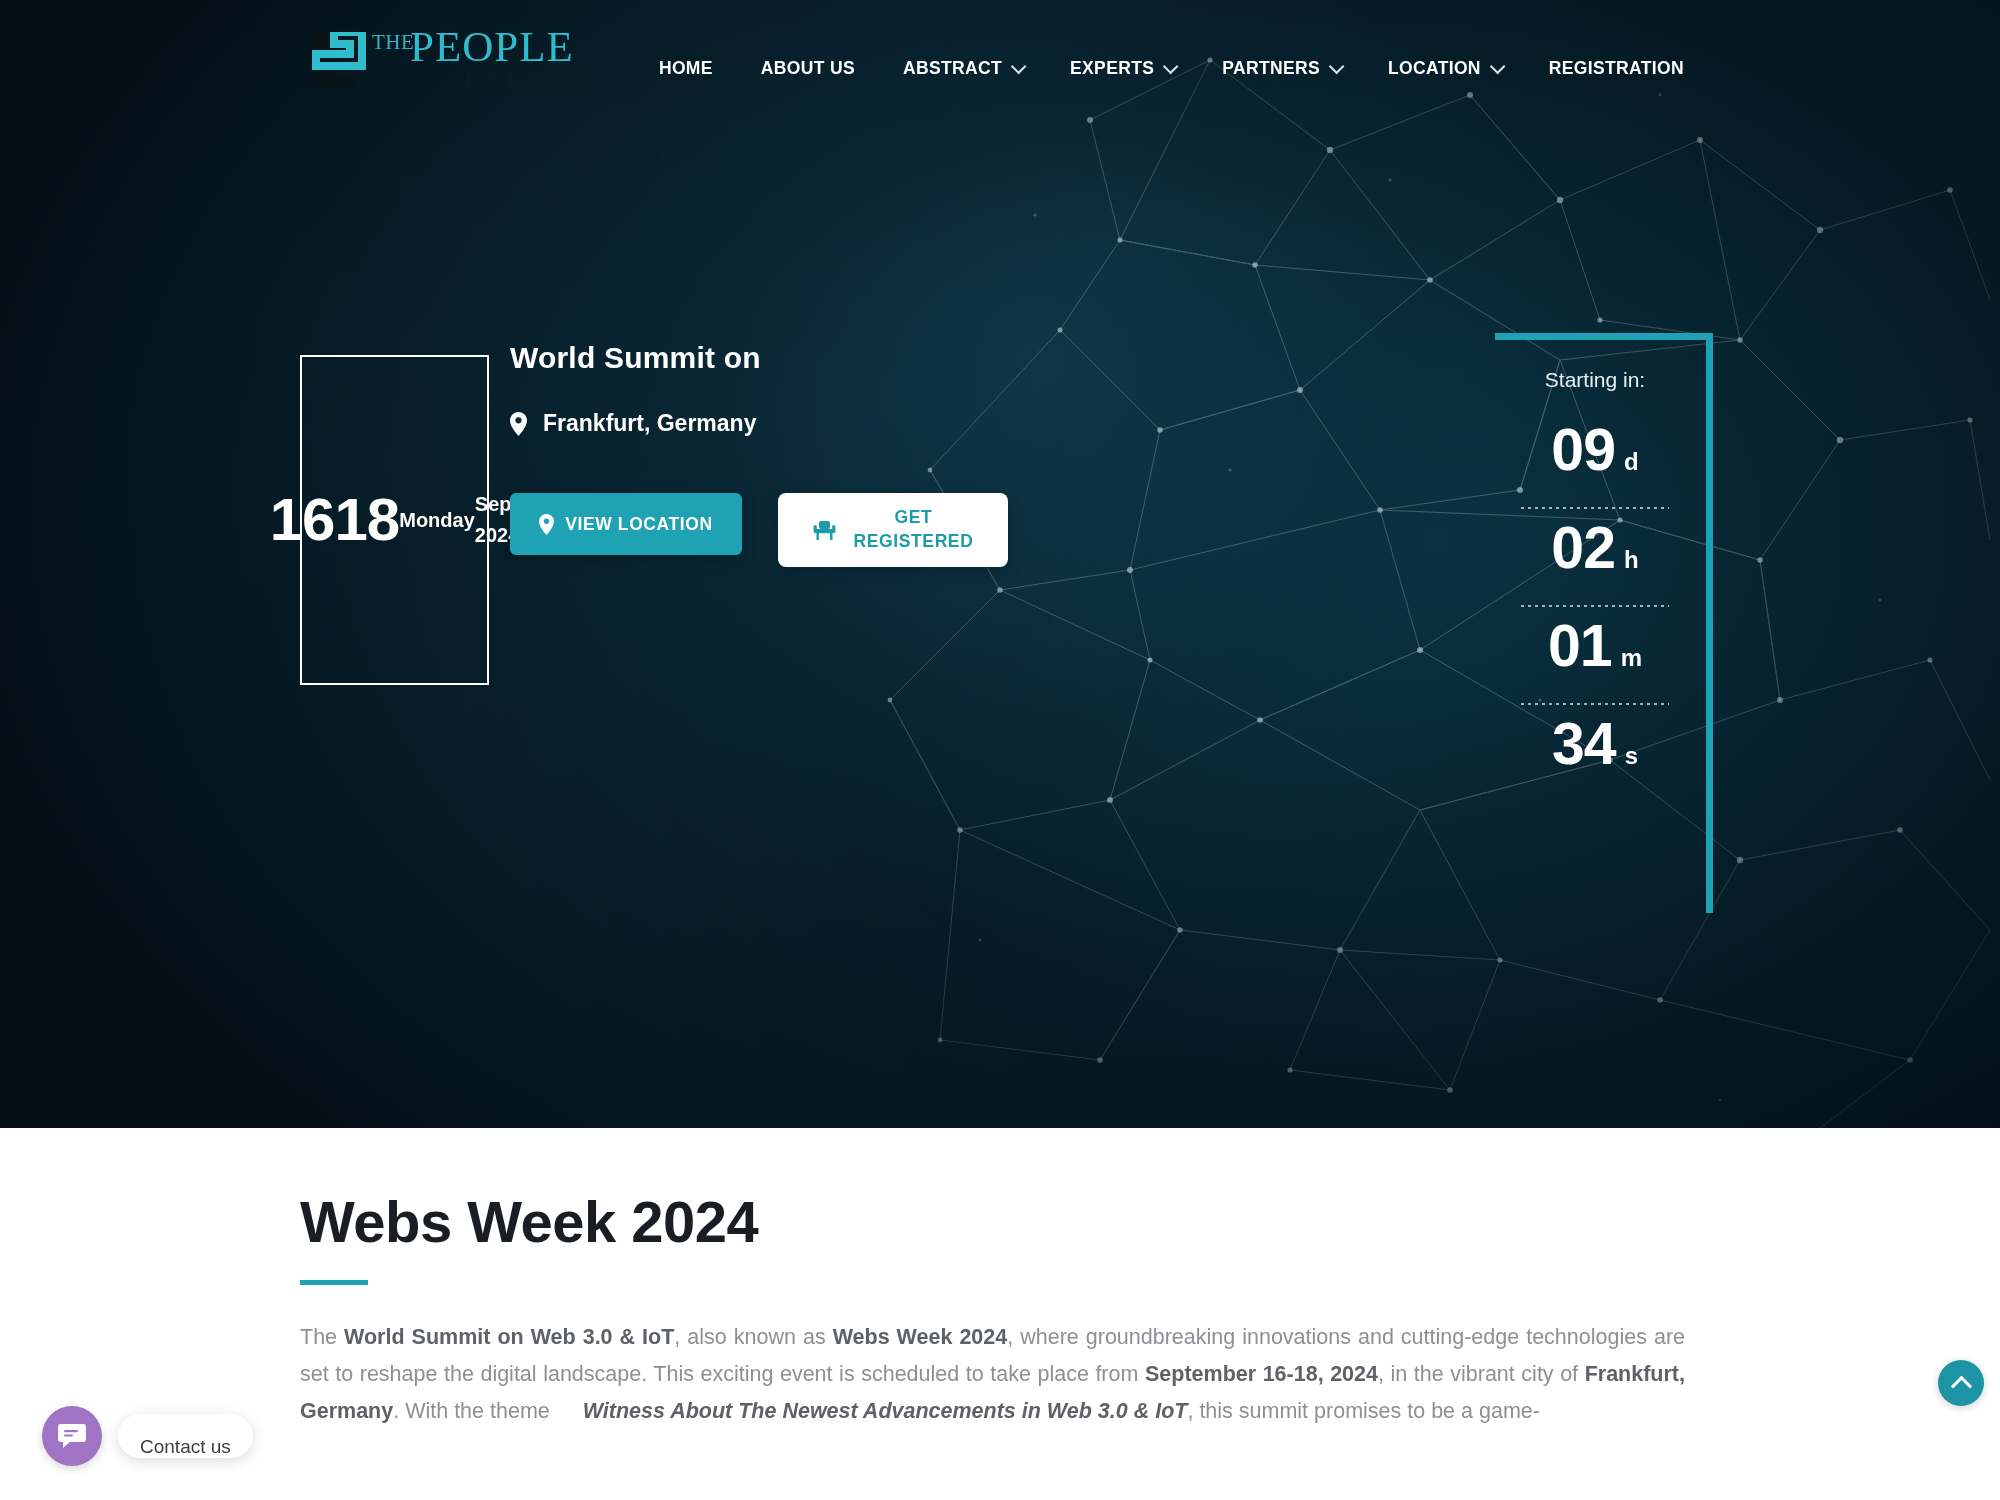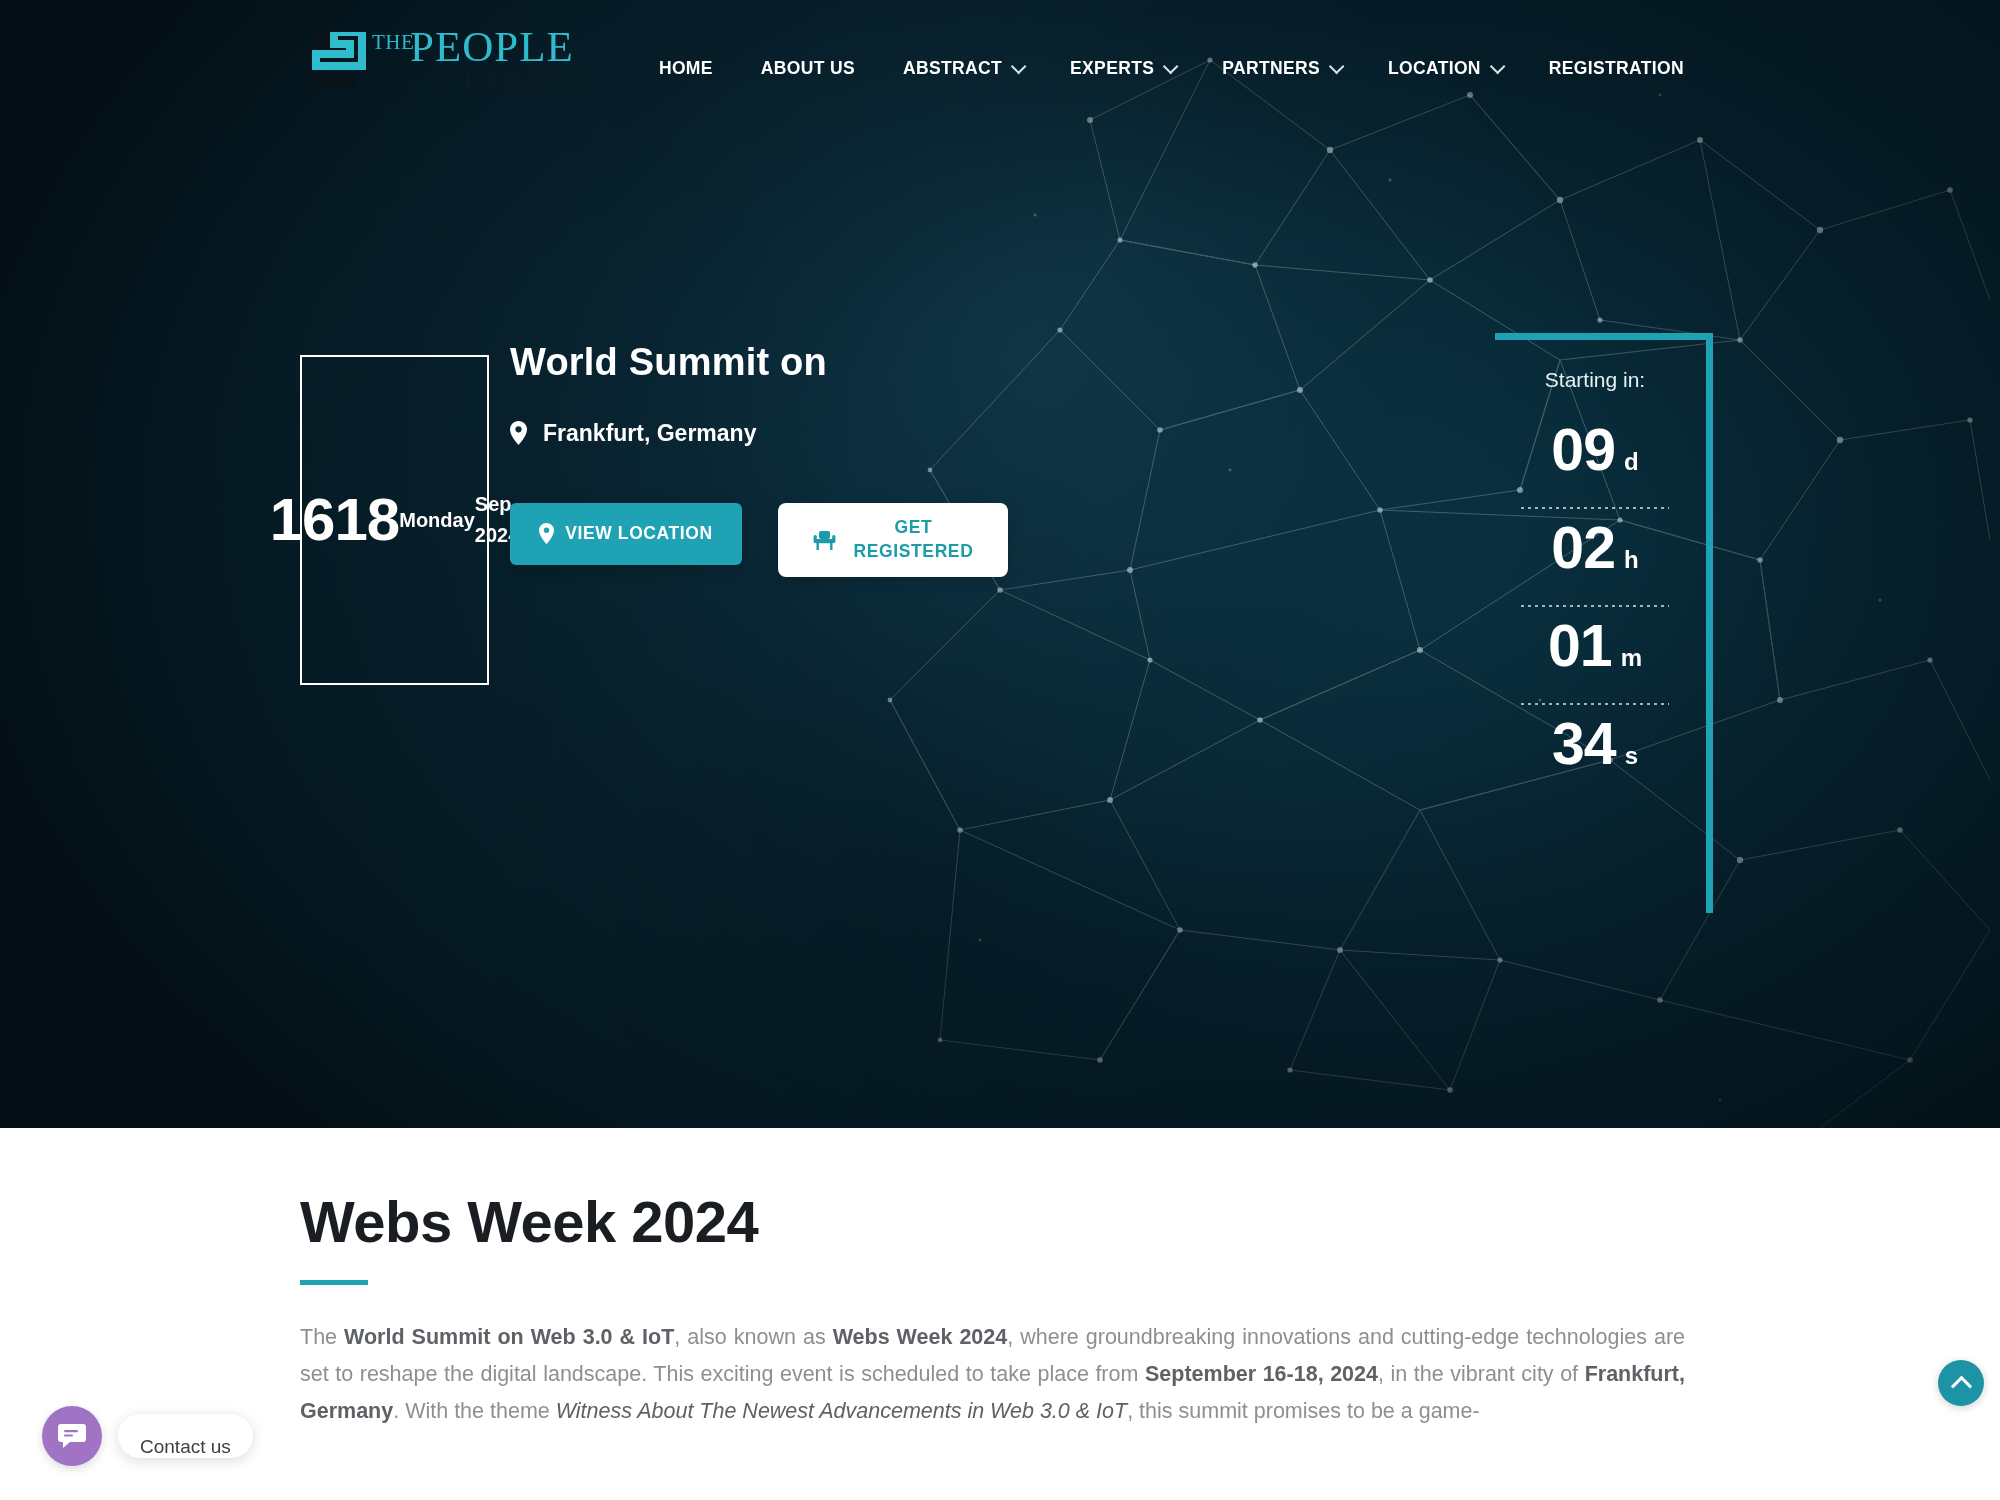--- a/index.html
+++ b/index.html
@@ -99,21 +99,21 @@
     letter-spacing: -1px;
   }
   .date-sep-short { width: 62px; height: 2px; background: #ffffff; margin: 12px 0 10px; }
   .date-sep-long  { width: 124px; height: 2px; background: #ffffff; margin: 14px 0 16px; }
   .date-weekday, .date-month {
     font-size: 20px; font-weight: 700; line-height: 1.55;
   }
 
   .hero-text { position: absolute; left: 510px; top: 340px; width: 720px; }
   .kicker {
-    font-size: 38px; font-weight: 700; color: #ffffff;
+    font-size: 30px; font-weight: 700; color: #ffffff;
     letter-spacing: .2px; line-height: 1.2;
   }
   .big-title {
     margin-top: 14px;
     font-size: 74px; font-weight: 800; color: #ffffff;
     letter-spacing: -1px; line-height: 1.08; white-space: nowrap;
   }
   .accent { color: #23a9bb; }
 
   .venue {
@@ -186,21 +186,21 @@
     margin-top: 12px;
     font-size: 58px; font-weight: 700; color: #1a1d21; letter-spacing: -.5px; line-height: 1.1;
   }
   .about-rule { margin-top: 26px; width: 68px; height: 5px; background: #1fa3b4; }
   .about-body {
     margin-top: 34px; width: 1385px;
     font-size: 21.5px; line-height: 1.72; color: #8d8f93;
     text-align: justify;
   }
   .about-body b { color: #5e6165; font-weight: 700; }
-  .about-body i { color: #5e6165; font-weight: 400; font-style: italic; }
+  .about-body i { color: #5e6165; font-weight: 700; font-style: italic; margin-left: 27px; }
 
   
   .chat-widget {
     position: absolute; left: 42px; top: 1406px;
     display: flex; align-items: center; gap: 16px; z-index: 60;
   }
   .chat-bubble-btn {
     width: 60px; height: 60px; border-radius: 50%;
     background: #a073c4; display: flex; align-items: center; justify-content: center;
     cursor: pointer; box-shadow: 0 3px 10px rgba(0,0,0,.14);

